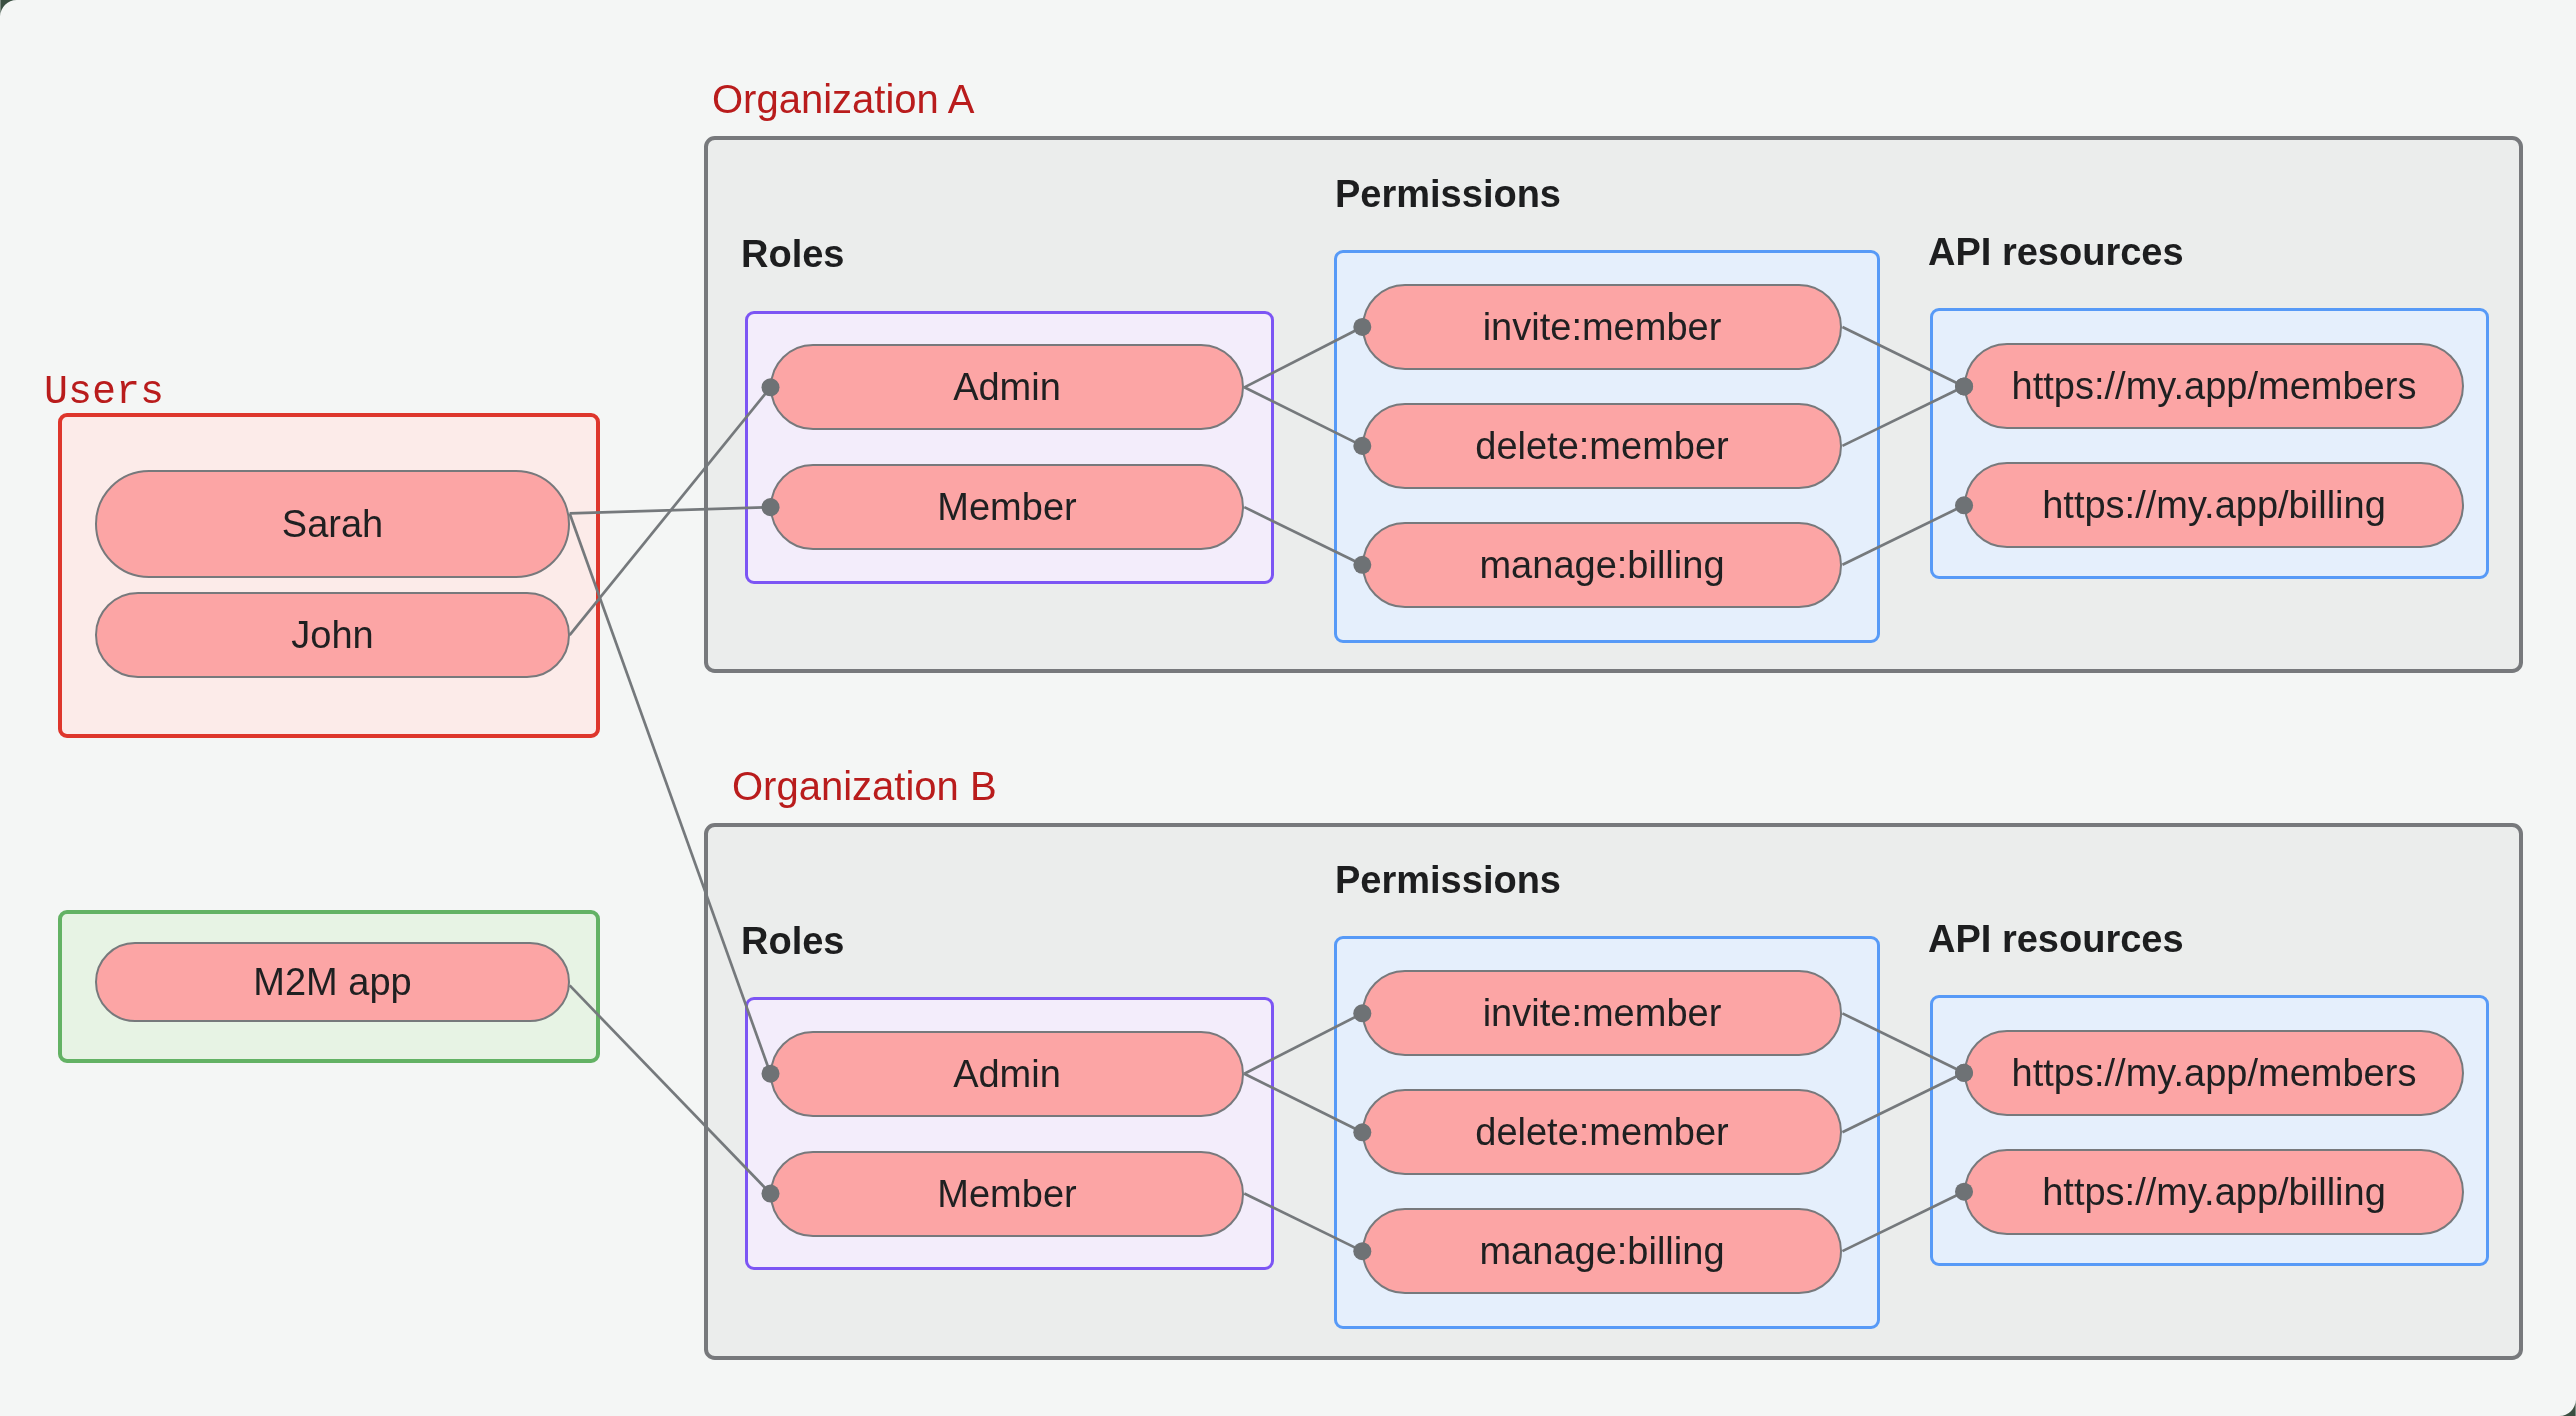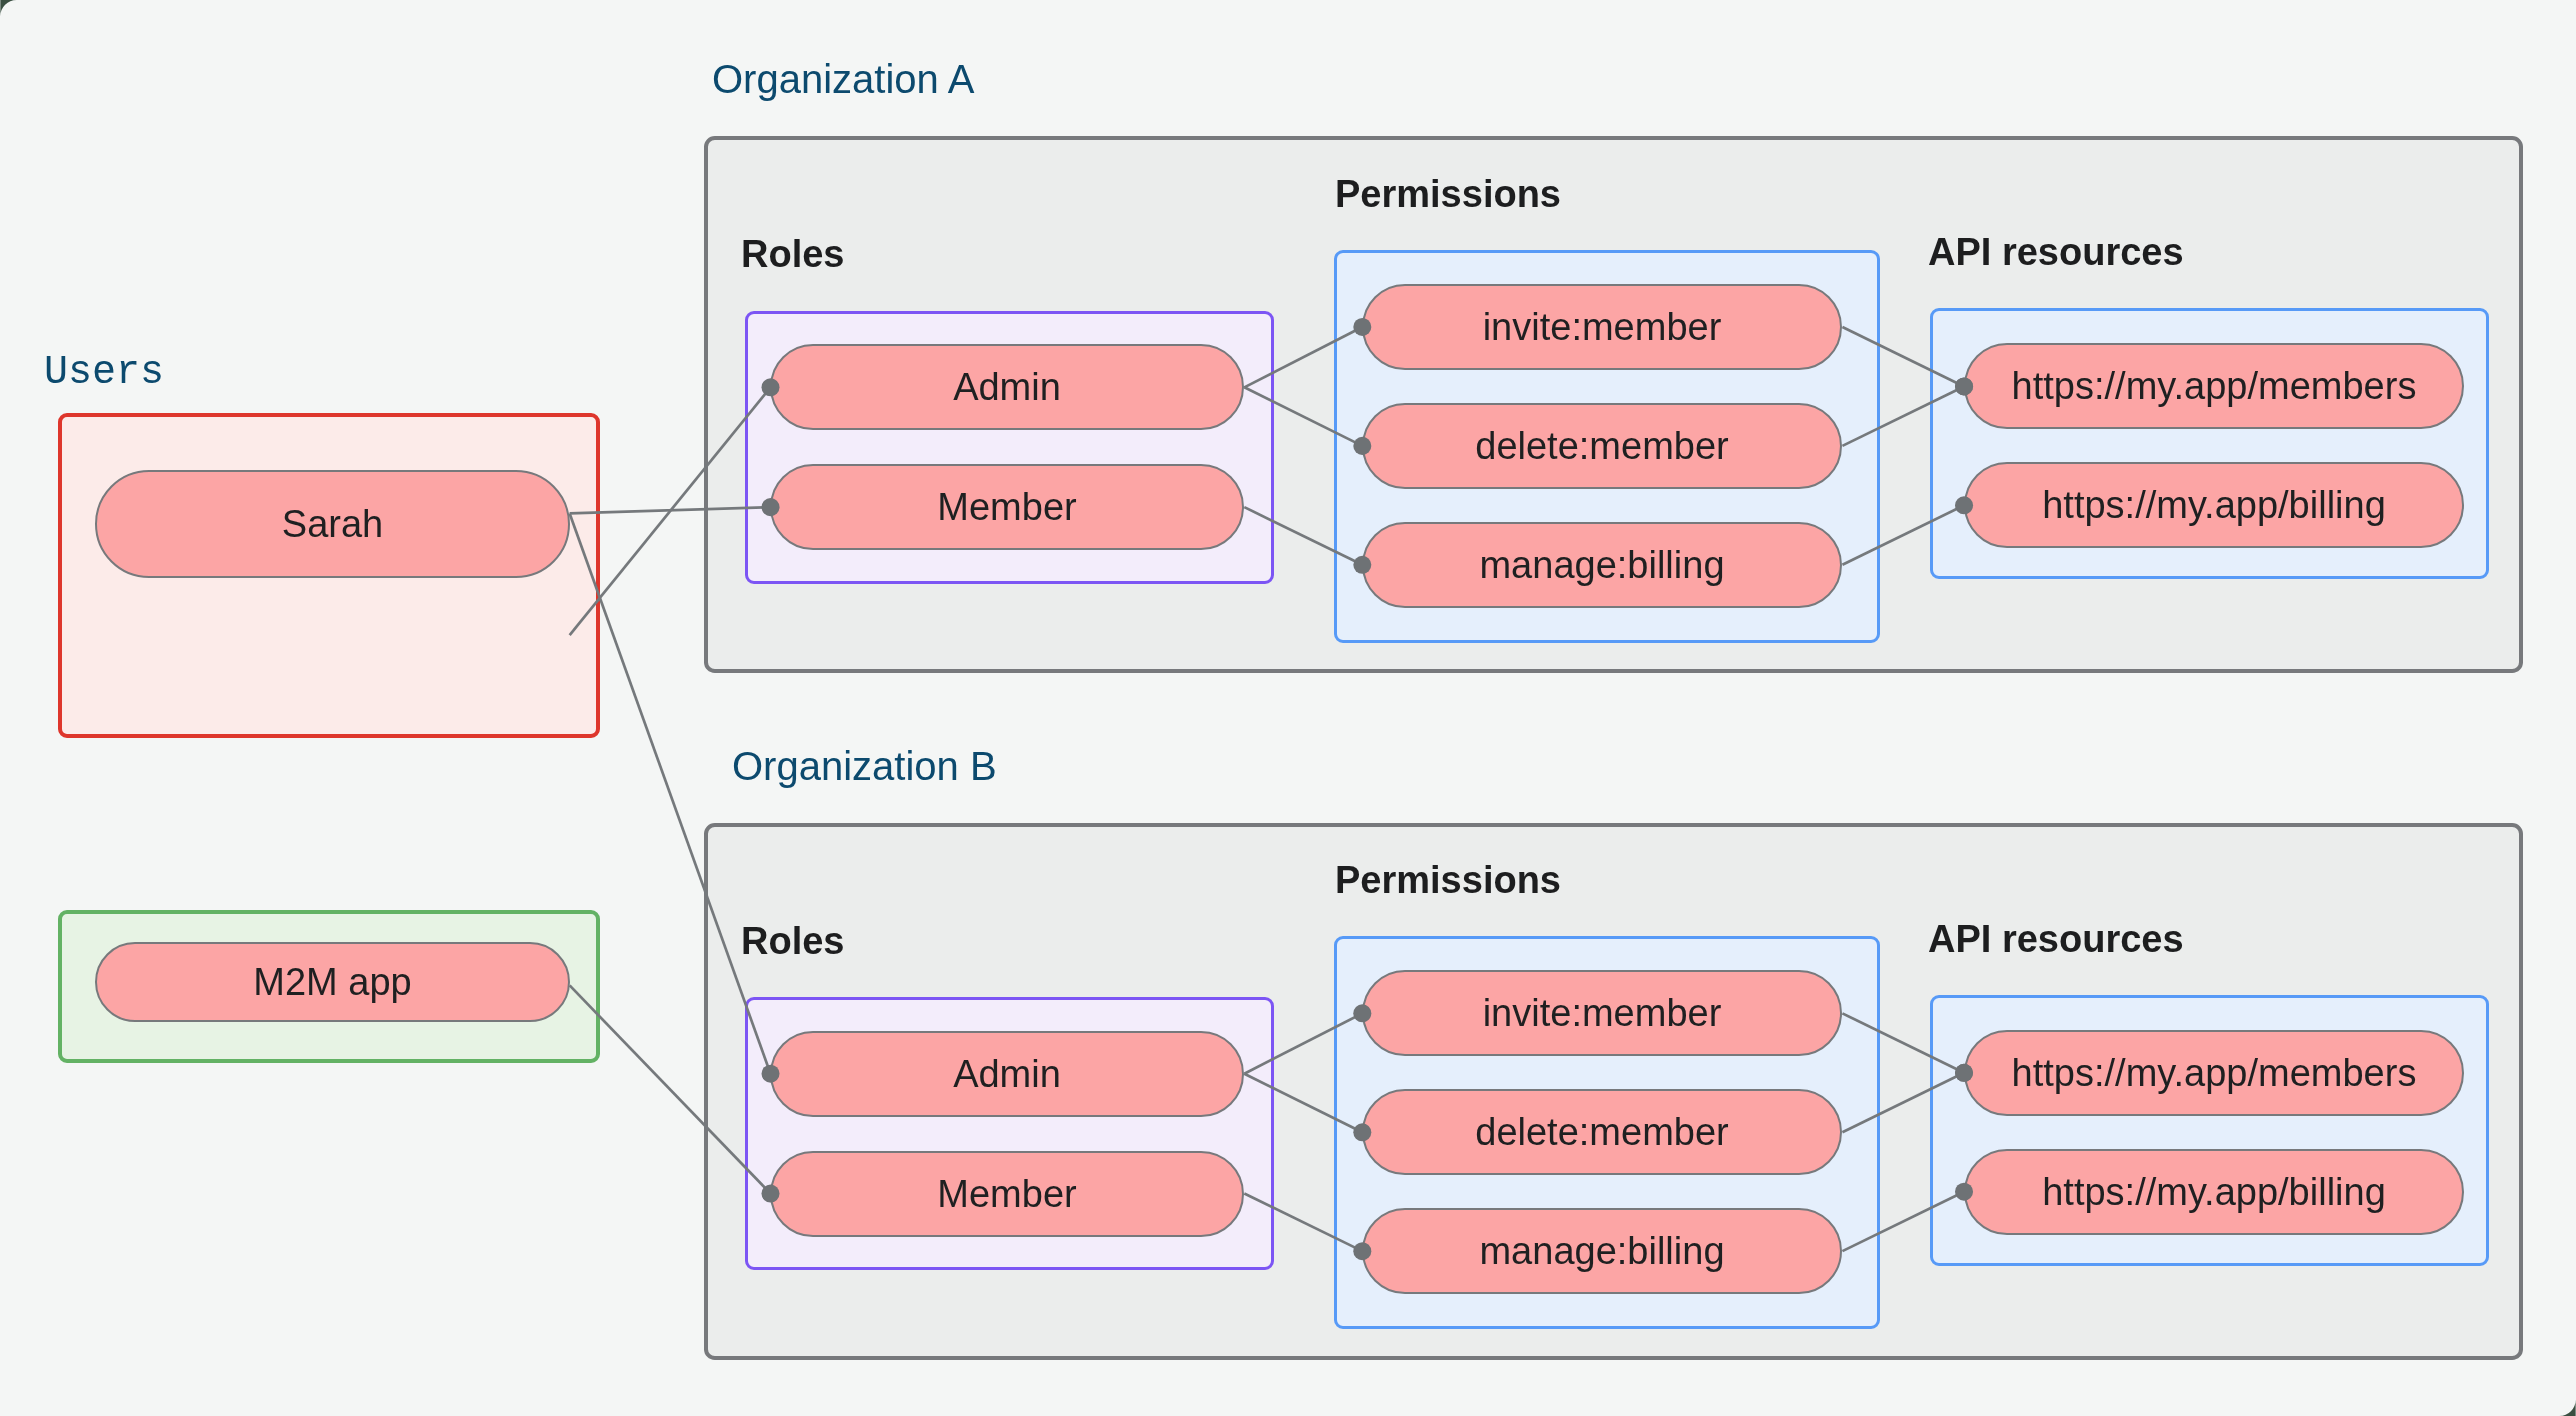--- a/index.html
+++ b/index.html
@@ -11,21 +11,22 @@
     overflow: hidden;
     font-family: "Liberation Sans", "DejaVu Sans", sans-serif;
     color: #1d1e1f;
   }
   .section-label {
     position: absolute;
     font-size: 40px;
     font-weight: 500;
     line-height: 1.0;
     white-space: nowrap;
-    color: #0c4a6e;
+    color: #b91c1c;
+    margin-top: 20px;
   }
   .group-label {
     position: absolute;
     font-size: 38px;
     font-weight: 700;
     line-height: 1.0;
     white-space: nowrap;
     color: #1d1e1f;
   }
   .box { position: absolute; box-sizing: border-box; border-radius: 10.8px; }
@@ -56,20 +57,21 @@
   }
 </style>
 </head>
 <body>
 
 <div id="canvas">
 
   <div class="section-label" style="left:44px; top:353px;font-family:Liberation Mono, monospace;">Users</div>
   <div class="box users-box" style="left:58px; top:413px; width:542px; height:325px;"></div>
   <div class="pill" style="left:95px; top:470px; width:475px; height:108px;">Sarah</div>
+  <div class="pill" style="left:95px; top:592px; width:475px; height:86px;">John</div>
 
   <div class="box m2m-box" style="left:58px; top:910px; width:542px; height:153px;"></div>
   <div class="pill" style="left:95px; top:942px; width:475px; height:80px;">M2M app</div>
 
   <div class="section-label" style="left:712px; top:59px;">Organization A</div>
   <div class="box org-box" style="left:704px; top:136px; width:1819px; height:537px;"></div>
   <div class="group-label" style="left:741px; top:235px;">Roles</div>
   <div class="group-label" style="left:1335px; top:175px;">Permissions</div>
   <div class="group-label" style="left:1928px; top:233px;">API resources</div>
 

